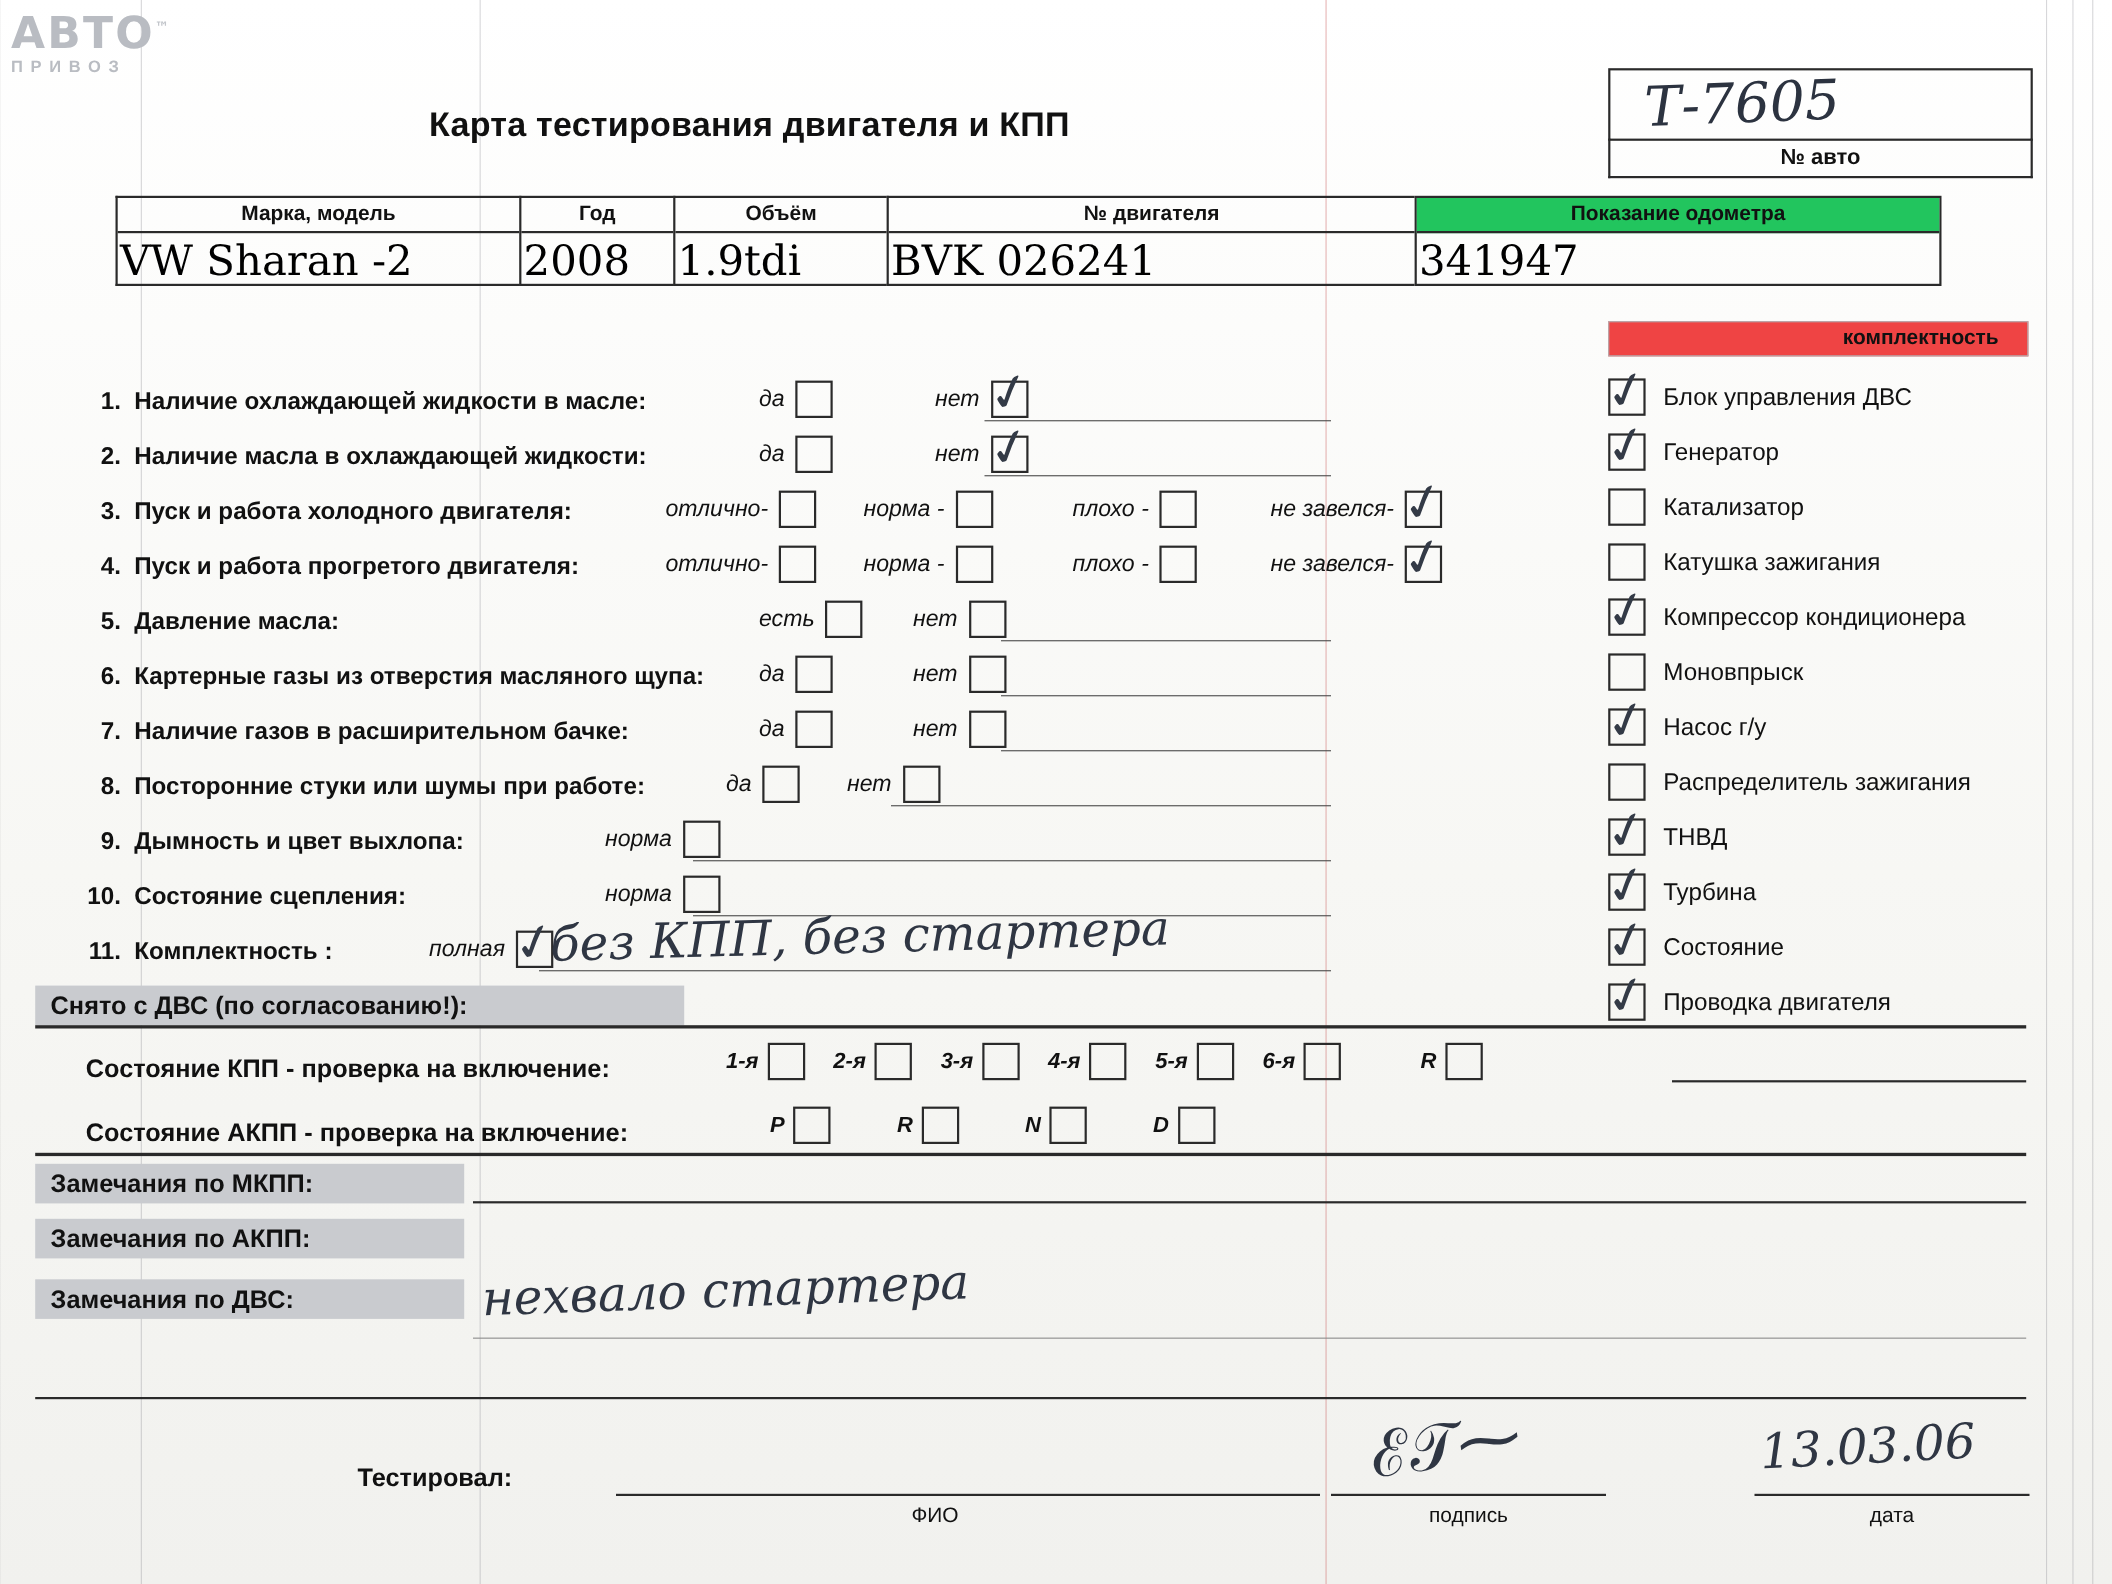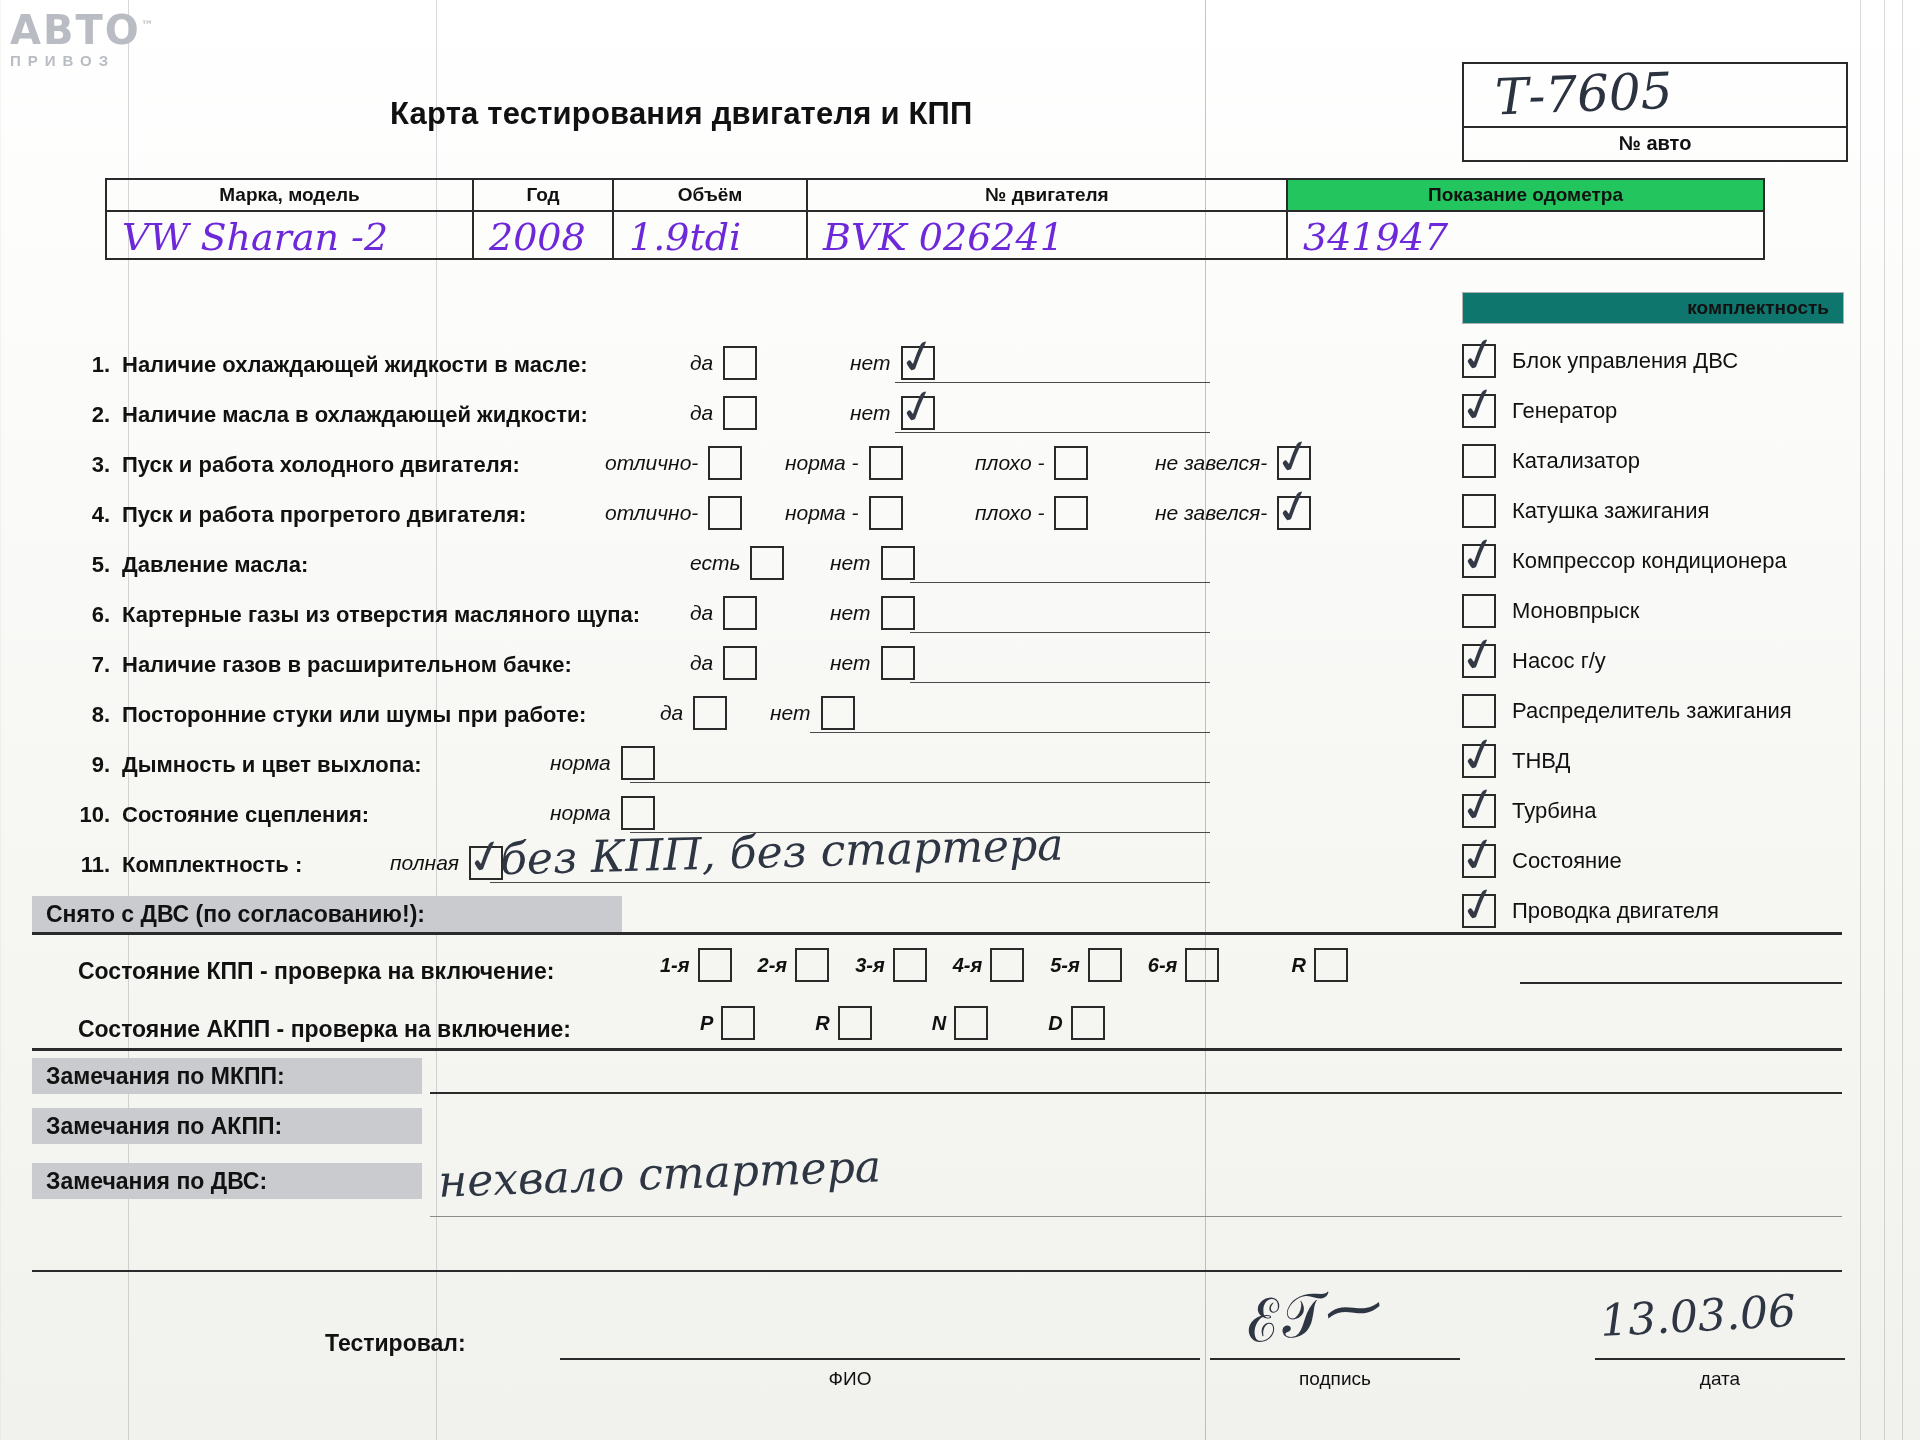--- a/index.html
+++ b/index.html
@@ -58,34 +58,34 @@
   .htable{position:absolute;left:105px;top:178px;width:1739px;height:82px;}
   .htable .row{display:flex;height:100%;}
   .hcell{border:2px solid #2a2a2a;border-right:none;box-sizing:border-box;position:relative;}
   .hcell:last-child{border-right:2px solid #2a2a2a;}
   .hcell .hd{
     height:30px;display:flex;align-items:center;justify-content:center;
     font-weight:bold;font-size:19px;border-bottom:2px solid #2a2a2a;
   }
   .hcell.shaded .hd{background:#22c55e;}
   .hcell .val{
-    height:50px;display:flex;align-items:center;padding-left:15px;
-    font-family:"DejaVu Serif",serif;font-style:italic;font-size:38px;color:#6d28d9;
+    height:50px;display:flex;align-items:center;padding-left:2px;
+    font-family:"DejaVu Serif",serif;font-size:38px;color:#000000;
   }
   .c-mark{width:367px;}
   .c-year{width:140px;}
   .c-vol{width:194px;}
   .c-eng{width:480px;}
   .c-odo{width:479px;}
   
   .kompl-head{
     position:absolute;left:1462px;top:292px;width:382px;height:32px;
-    background:#0f766e;border:1px solid #b0b2b6;
+    background:#ef4444;border:1px solid #b0b2b6;
     display:flex;align-items:center;justify-content:flex-end;
-    padding-right:14px;box-sizing:border-box;
+    padding-right:26px;box-sizing:border-box;
     font-weight:bold;font-size:19px;
   }
   
   .cb{
     display:inline-block;width:34px;height:34px;border:2px solid #2a2a2a;
     box-sizing:border-box;position:relative;vertical-align:middle;background:transparent;
   }
   .tick{
     position:absolute;left:-4px;top:-16px;width:52px;height:52px;
     font-family:"DejaVu Serif",serif;color:#333a46;font-size:46px;line-height:46px;

